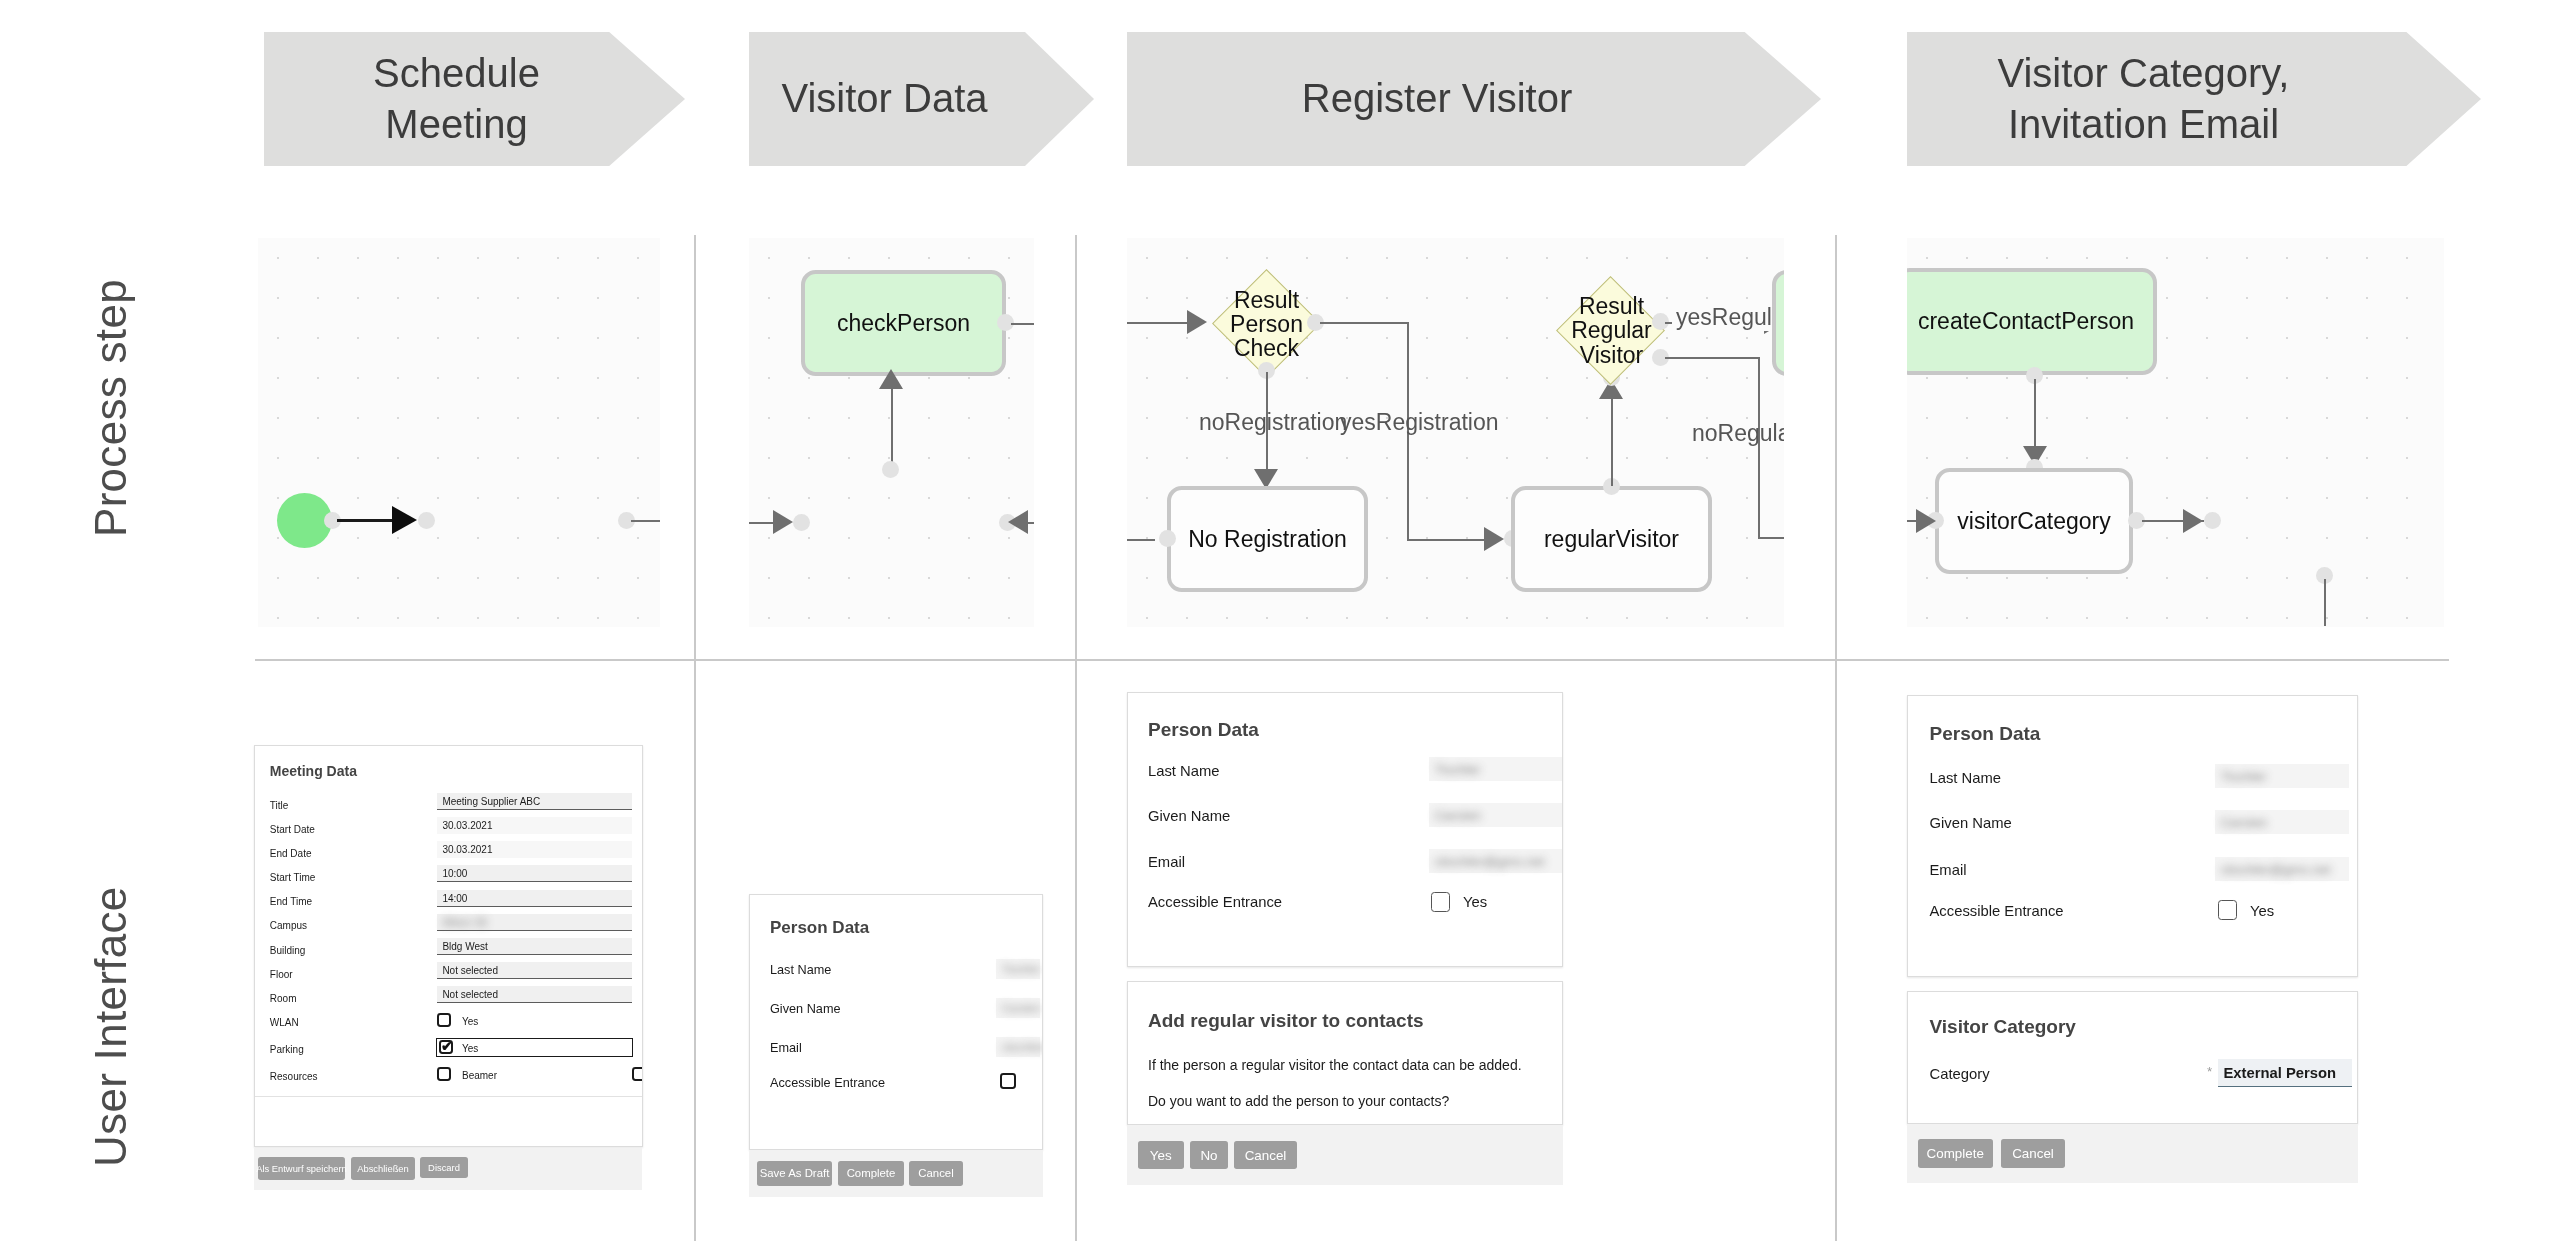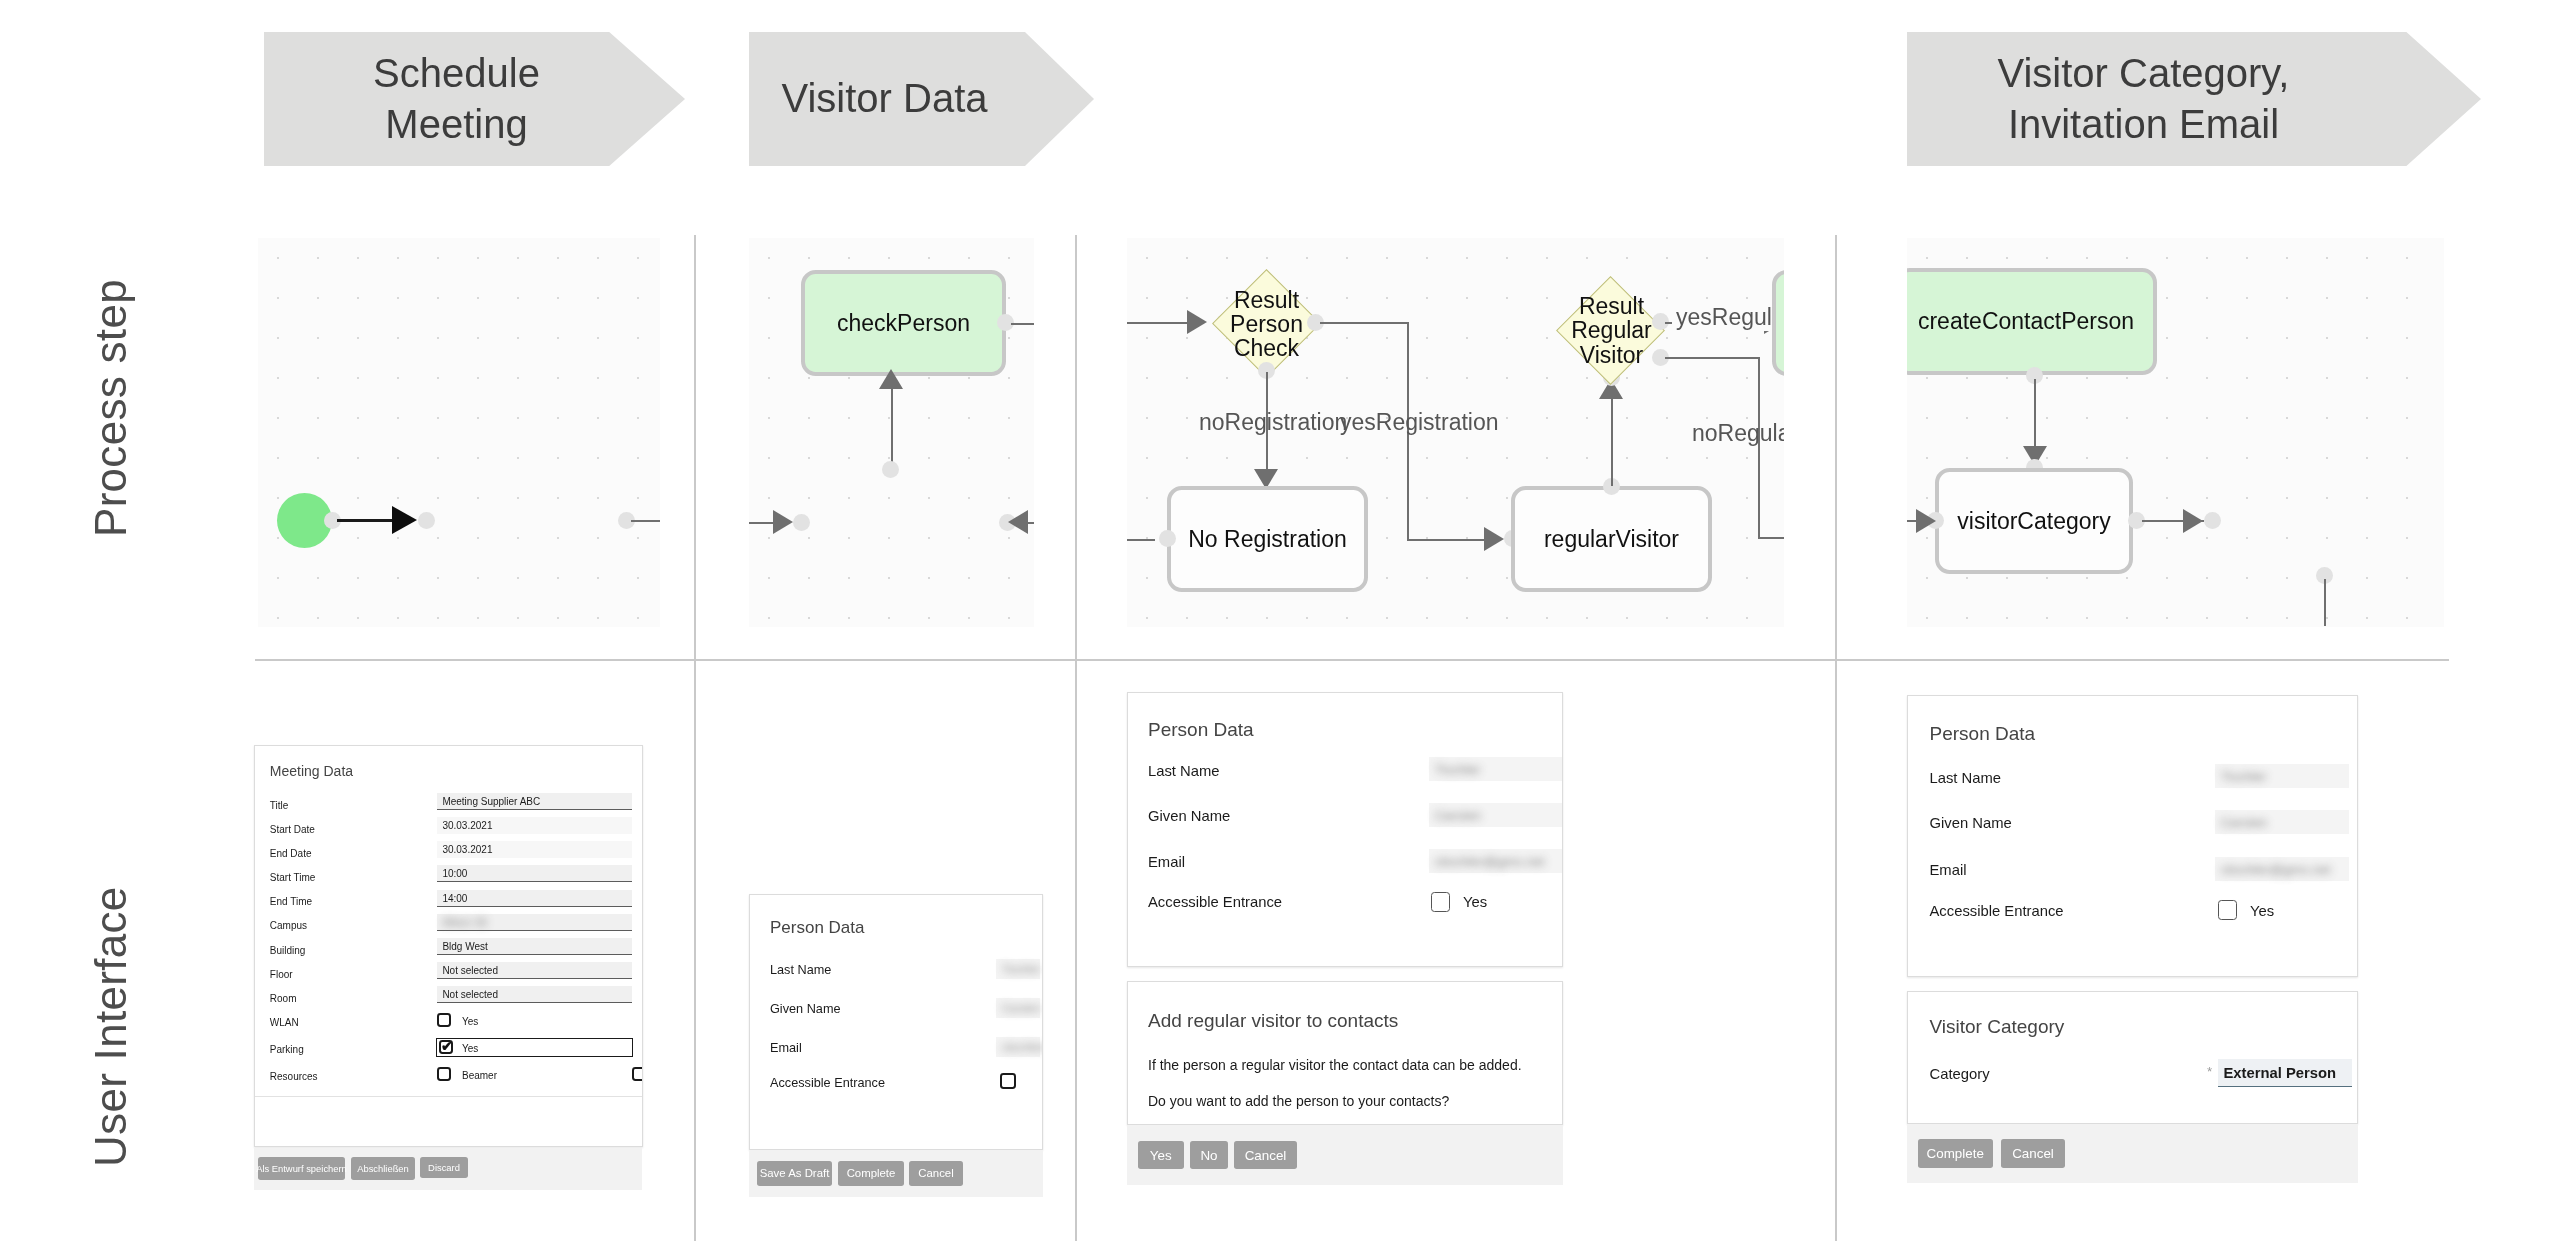--- a/index.html
+++ b/index.html
@@ -111,21 +111,21 @@
   
   .panel {
     position: absolute;
     background: #ffffff;
     border: 0.7px solid #dcdcdc;
     box-shadow: 0 0.7px 2px rgba(0,0,0,0.10);
     overflow: hidden;
   }
   .panel-title {
     position: absolute;
-    color: #444; font-weight: normal;
+    color: #444; font-weight: bold;
   }
   .flabel { position: absolute; color: #1b1b1b; }
   .fvalue {
     position: absolute;
     background: #f0f0f0;
     color: #1b1b1b;
     display: flex; align-items: center;
     padding-left: 5.4px;
   }
   .fvalue.underline { border-bottom: 1.3px solid #5c5c5c; }
@@ -172,20 +172,24 @@
   <div class="banner" style="left:264px; top:32px; width:421px; height:134px;
               clip-path: polygon(0 0, 82% 0, 100% 50%, 82% 100%, 0 100%); padding-left: 38px;">
     <span class="banner-label">Schedule Meeting</span>
   </div>
 
   <div class="banner" style="left:749px; top:32px; width:345px; height:134px;
               clip-path: polygon(0 0, 80% 0, 100% 50%, 80% 100%, 0 100%);">
     <span class="banner-label">Visitor Data</span>
   </div>
 
+  <div class="banner" style="left:1127px; top:32px; width:694px; height:134px;
+              clip-path: polygon(0 0, 89% 0, 100% 50%, 89% 100%, 0 100%);">
+    <span class="banner-label">Register Visitor</span>
+  </div>
 
   <div class="banner two-line" style="left:1907px; top:32px; width:574px; height:134px;
               clip-path: polygon(0 0, 87% 0, 100% 50%, 87% 100%, 0 100%);">
     <span class="banner-label">Visitor Category,
 Invitation Email</span>
   </div>
 
   <div class="hdiv" style="left:255px; top:659px; width:2194px;"></div>
   <div class="vdiv" style="left:694px; top:235px; height:1006px;"></div>
   <div class="vdiv" style="left:1075px; top:235px; height:1006px;"></div>

